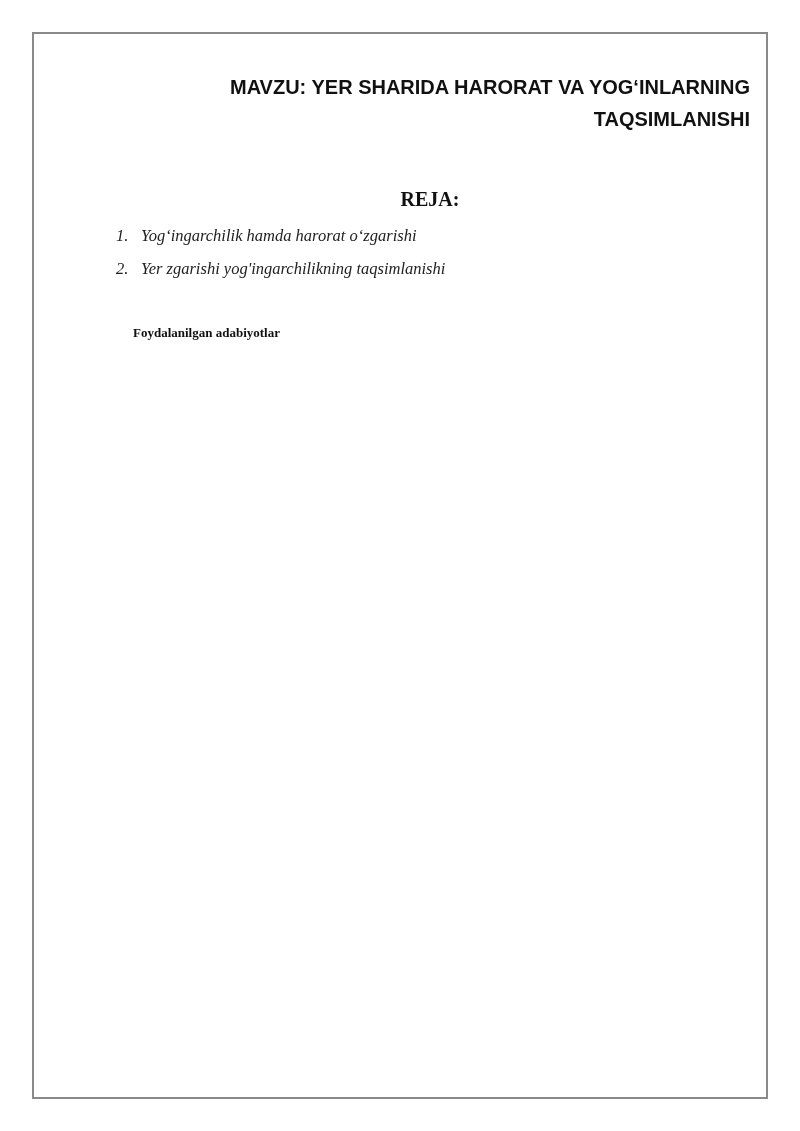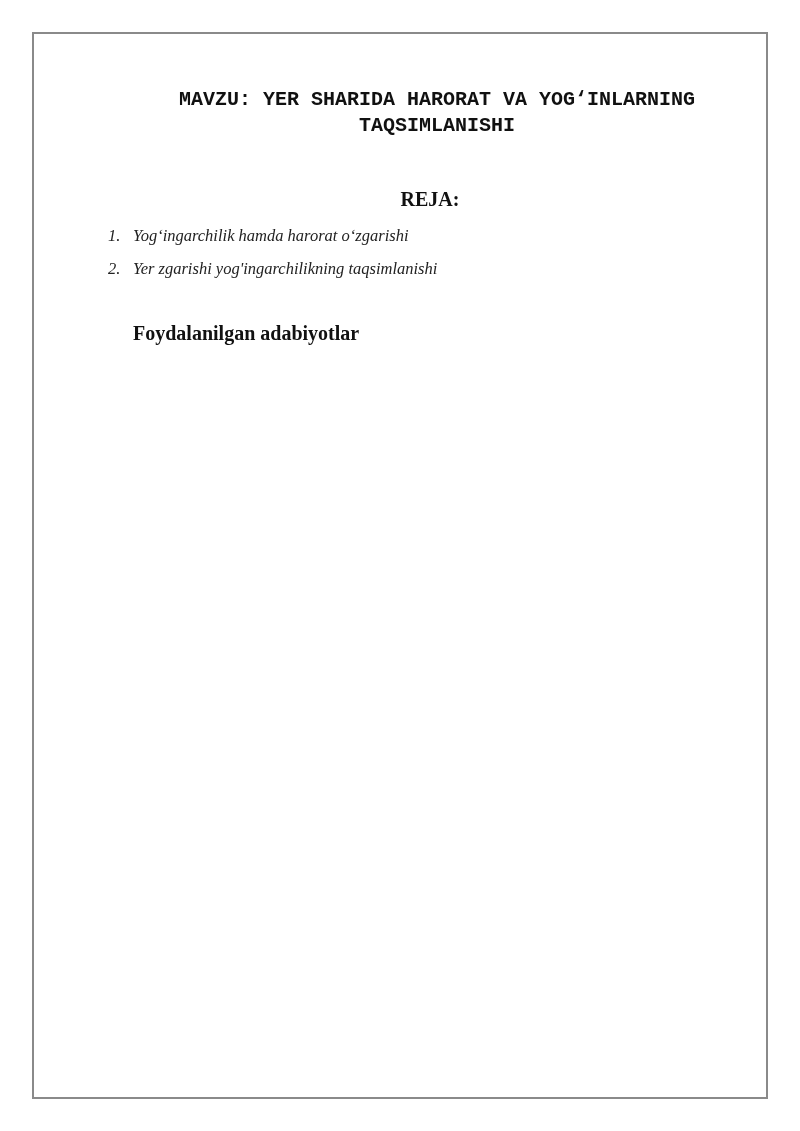--- a/index.html
+++ b/index.html
@@ -2,39 +2,39 @@
 <html><head>
 <meta charset="utf-8">
 <style>
   html, body { margin: 0; padding: 0; background: #ffffff; }
   body { width: 800px; height: 1131px; position: relative; overflow: hidden; }
   .page-border {
     position: absolute; left: 32px; top: 32px; width: 732px; height: 1063px;
     border: 2px solid #8a8a8a; box-sizing: content-box;
   }
   .title {
-    position: absolute; left: 100px; width: 650px; text-align: center;
-    font-family: Liberation Mono, monospace; font-weight: bold; font-size: 20px;
-    color: #111; margin: 12px;
+    position: absolute; left: 100px; width: 650px; text-align: right;
+    font-family: Liberation Sans, sans-serif; font-weight: bold; font-size: 20px;
+    color: #111; margin: 0;
   }
   .title.l1 { top: 76px; }
-  .title.l2 { top: 102px; }
+  .title.l2 { top: 108px; }
   .reja {
     position: absolute; left: 300px; width: 260px; top: 188px; text-align: center;
     font-family: "Liberation Serif", serif; font-weight: bold; font-size: 20px; color: #111;
   }
-  .plan-list { position: absolute; left: 108px; top: 225px; margin: 0; padding: 0; list-style: none; }
+  .plan-list { position: absolute; left: 116px; top: 225px; margin: 0; padding: 0; list-style: none; }
   .plan-item {
     font-family: "Liberation Serif", serif; font-style: italic; font-size: 16.5px;
     color: #222; height: 32.7px; line-height: 22px; white-space: nowrap;
   }
   .plan-num { display: inline-block; width: 25px; }
   .refs {
     position: absolute; left: 133px; top: 322px;
-    font-family: "Liberation Serif", serif; font-weight: bold; font-size: 20px; color: #111;
+    font-family: "Liberation Serif", serif; font-weight: bold; font-size: 13px; color: #111;
     line-height: 22px;
   }
 </style>
 </head>
 <body>
 
 <div class="page-border"></div>
 
 <div class="title l1">MAVZU: YER SHARIDA HARORAT VA YOG‘INLARNING</div>
 <div class="title l2">TAQSIMLANISHI</div>

